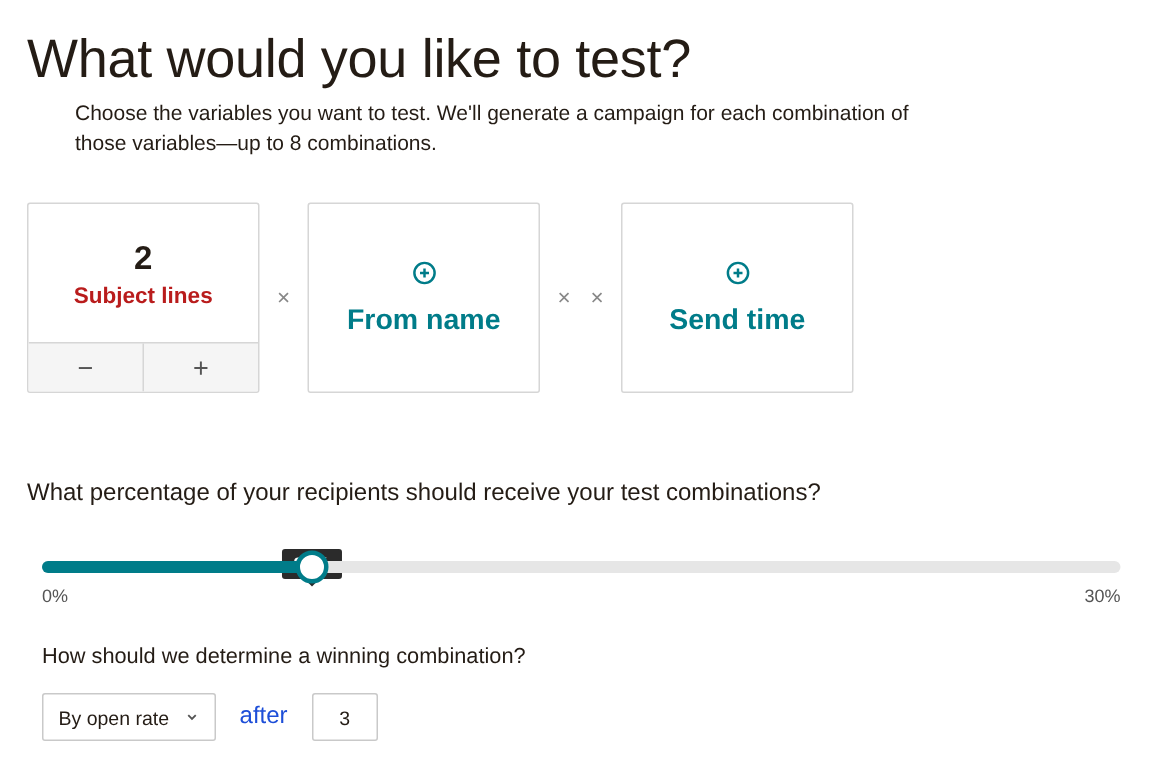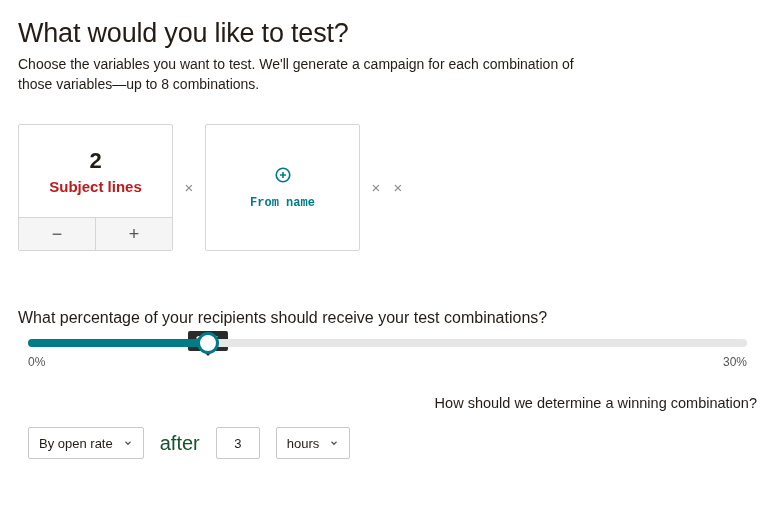--- a/index.html
+++ b/index.html
@@ -6,32 +6,33 @@
     body {
       font-family: -apple-system, BlinkMacSystemFont, "Segoe UI", Helvetica, Arial, sans-serif;
       background: #fff;
       color: #241c15;
       width: 775px;
       height: 510px;
       padding: 18px 18px 0 18px;
       overflow: hidden;
     }
     h1 {
-      font-size: 27px;
+      font-size: 36px;
       font-weight: 500;
       letter-spacing: -0.2px;
       margin-bottom: 6px;
       color: #241c15;
     }
     .subtitle {
       font-size: 14px;
       line-height: 1.4;
       color: #241c15;
       max-width: 560px;
       margin-bottom: 30px;
+      margin-left: 32px;
     }
     .cards-row {
       display: flex;
       align-items: center;
       gap: 10px;
       margin-bottom: 58px;
     }
     .card {
       width: 155px;
       height: 127px;
@@ -54,25 +55,24 @@
       font-size: 22px;
       font-weight: 700;
       color: #241c15;
     }
     .card .label-dark {
       font-size: 15px;
       font-weight: 600;
       color: #b91c1c;
     }
     .card .label-teal {
-      font-size: 12px;
+      font-size: 19px;
       font-weight: 600;
       color: #007c89;
       margin-top: 8px;
-      font-family: Liberation Mono, monospace;
     }
     .stepper {
       display: flex;
       border-top: 1px solid #d6d6d6;
       background: #f5f5f5;
       height: 33px;
     }
     .stepper button {
       flex: 1;
       border: none;
@@ -90,21 +90,21 @@
     .plus-icon svg { display: block; }
     .multiply {
       font-size: 15px;
       color: #888;
       width: 12px;
       text-align: center;
     }
     .question {
       font-size: 16px;
       color: #241c15;
-      margin-bottom: 12px;
+      margin-bottom: 36px;
     }
     .slider-wrap {
       position: relative;
       margin: 0 10px 26px 10px;
     }
     .slider-track {
       position: relative;
       height: 8px;
       background: #e6e6e6;
       border-radius: 4px;
@@ -154,21 +154,20 @@
       justify-content: space-between;
       font-size: 12px;
       color: #555;
       margin-top: 8px;
     }
     .question2 {
       font-size: 14.5px;
       color: #241c15;
       margin: 24px 0 16px 0;
       padding-left: 10px;
-      text-align: right;
     }
     .controls-row {
       display: flex;
       align-items: center;
       gap: 16px;
       padding-left: 10px;
     }
     .select-box, .num-box {
       border: 1px solid #c9c9c9;
       border-radius: 2px;
@@ -176,21 +175,21 @@
       display: flex;
       align-items: center;
       padding: 12px 10px;
       font-size: 13px;
       color: #241c15;
       background: #fff;
       cursor: pointer;
       gap: 10px;
     }
     .num-box { width: 44px; padding: 0; justify-content: center; cursor: text; }
-    .after-label { font-size: 20px; color: #14532d; }
+    .after-label { font-size: 16px; color: #1d4ed8; }
     .chevron { color: #555; }
   </style>
 </head>
 <body>
 
 <h1>What would you like to test?</h1>
 <p class="subtitle">Choose the variables you want to test. We'll generate a campaign for each combination of those variables—up to 8 combinations.</p>
 
 <div class="cards-row">
   <div class="card">
@@ -217,20 +216,32 @@
       </span>
       <div class="label-teal">From name</div>
     </div>
   </div>
 
   <div class="multiply">×</div>
 
 
   <div class="multiply">×</div>
 
+  <div class="card">
+    <div class="body">
+      <span class="plus-icon">
+        <svg width="18" height="18" viewBox="0 0 24 24" fill="none" stroke="#007c89" stroke-width="2.2">
+            <circle cx="12" cy="12" r="9"></circle>
+            <line x1="12" y1="8" x2="12" y2="16"></line>
+            <line x1="8" y1="12" x2="16" y2="12"></line>
+          </svg>
+      </span>
+      <div class="label-teal">Send time</div>
+    </div>
+  </div>
 </div>
 
 <div class="question">What percentage of your recipients should receive your test combinations?</div>
 
 <div class="slider-wrap">
   <div class="slider-tooltip">25%</div>
   <div class="slider-track">
     <div class="slider-fill"></div>
     <div class="slider-thumb"></div>
   </div>
@@ -246,21 +257,13 @@
   <div class="select-box">
     <span>By open rate</span>
     <span class="chevron">
       <svg width="10" height="10" viewBox="0 0 24 24" fill="none" stroke="currentColor" stroke-width="3">
           <polyline points="6 9 12 15 18 9"></polyline>
         </svg>
     </span>
   </div>
   <span class="after-label">after</span>
   <div class="num-box">3</div>
-  <div class="select-box">
-    <span>hours</span>
-    <span class="chevron">
-      <svg width="10" height="10" viewBox="0 0 24 24" fill="none" stroke="currentColor" stroke-width="3">
-          <polyline points="6 9 12 15 18 9"></polyline>
-        </svg>
-    </span>
-  </div>
 </div>
 
 </body></html>

